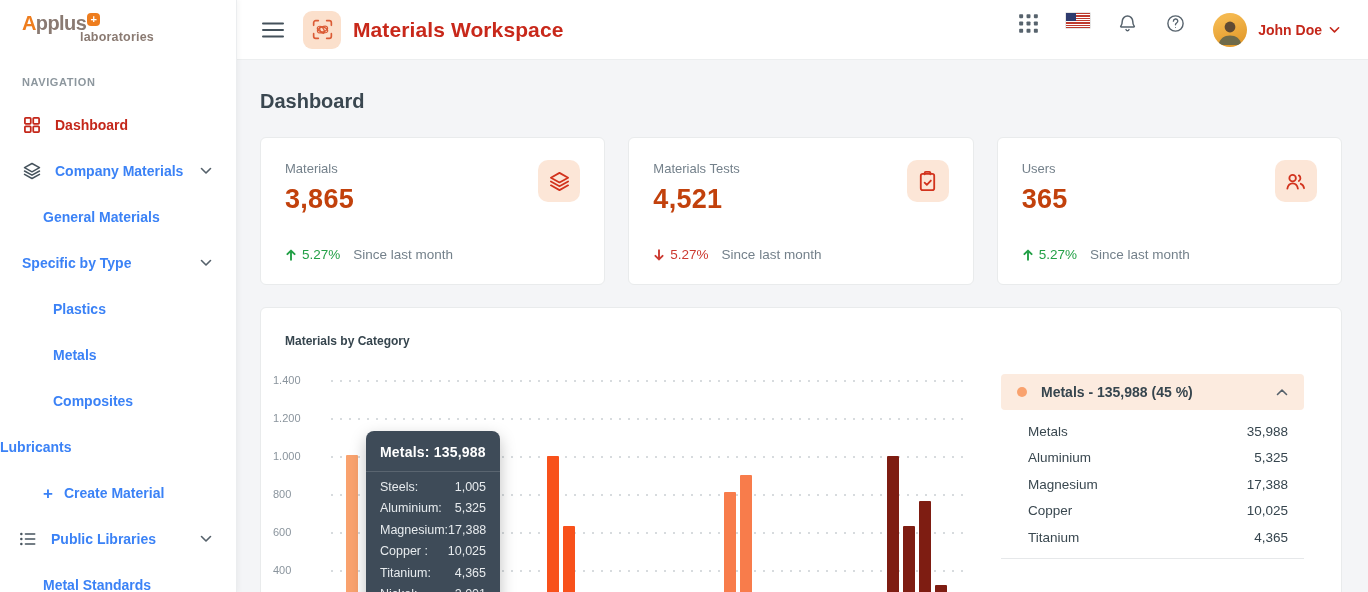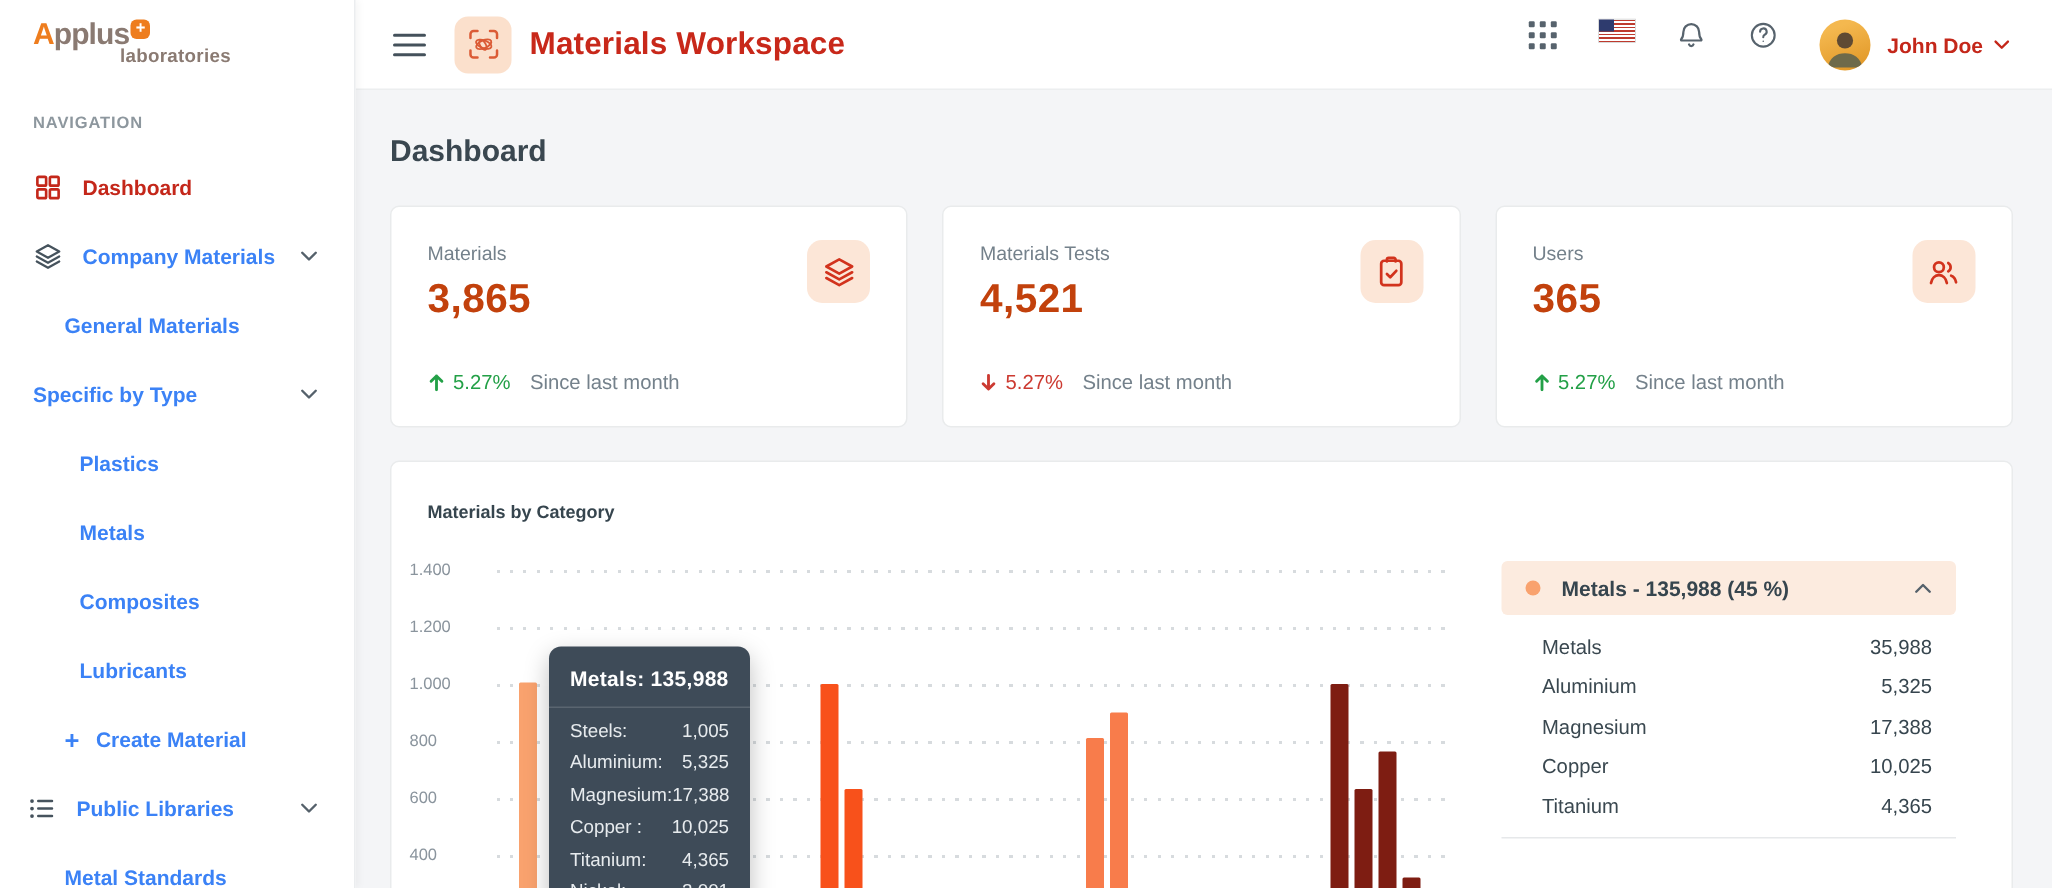--- a/index.html
+++ b/index.html
@@ -150,21 +150,21 @@
       </div>
       <div class="nav-item" style="padding-left: 53px;">
         <span class="nav-lbl">Plastics</span>
       </div>
       <div class="nav-item" style="padding-left: 53px;">
         <span class="nav-lbl">Metals</span>
       </div>
       <div class="nav-item" style="padding-left: 53px;">
         <span class="nav-lbl">Composites</span>
       </div>
-      <div class="nav-item" style="padding-left: 53px; text-align: right;">
+      <div class="nav-item" style=" text-align: right;">
         <span class="nav-lbl">Lubricants</span>
       </div>
       <div class="nav-item" style="padding-left: 43px;">
         <span class="nav-plus">+</span>
         <span class="nav-lbl">Create Material</span>
       </div>
       <div class="nav-item" style="padding-left: 18px;">
         <span class="nav-ico">
           <svg viewBox="0 0 24 24" fill="none" stroke="currentColor" stroke-width="2" stroke-linecap="round">
             <path d="M4 6h.01M4 12h.01M4 18h.01" stroke-width="3"></path>

